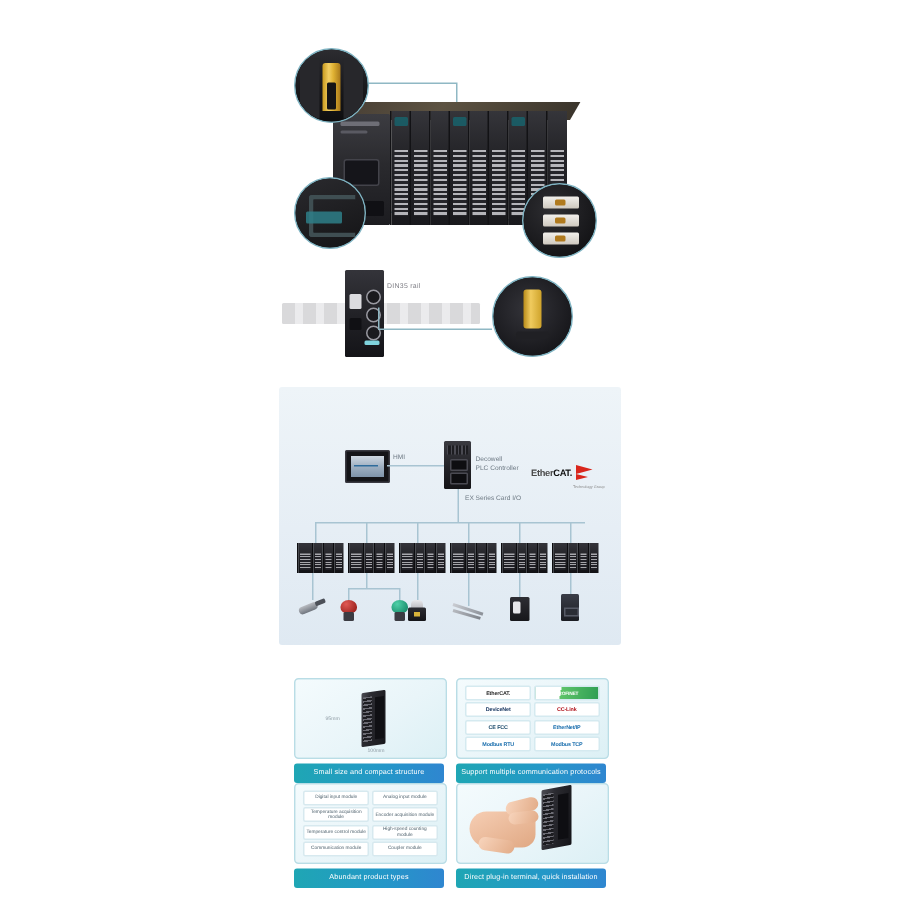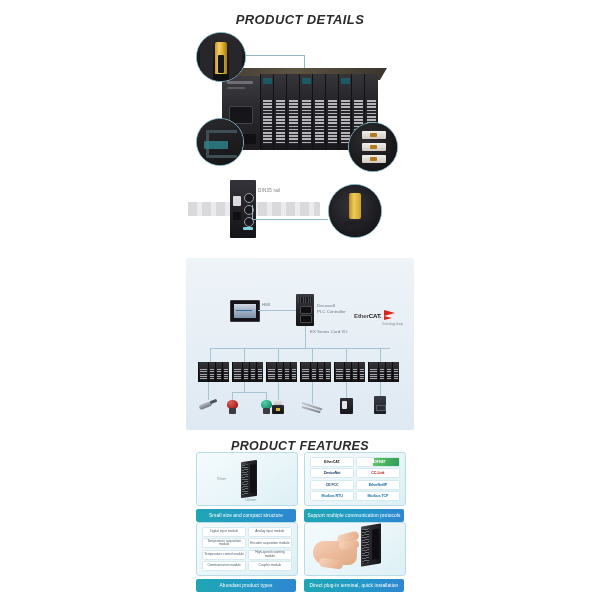--- a/index.html
+++ b/index.html
@@ -319,21 +319,20 @@
     border-radius:1px;transform:skewY(-10deg);
   }
   .plug-mod .f{position:absolute;left:1px;top:3px;width:7px;height:34px;background:repeating-linear-gradient(180deg,#6c6c74 0 1px,#1c1c20 1px 2.6px);}
   .plug-mod .t{position:absolute;right:2px;top:5px;width:7px;height:30px;background:#0e0e12;}
 </style>
 </head>
 <body>
 
 <div class="page">
 
-  <div class="sec-title" id="title-product-details">PRODUCT DETAILS</div>
 
   <div class="hero">
 
     <div class="callout-line" style="left:64px;top:25px;width:60px;"></div>
     <div class="callout-line" style="left:124px;top:25px;width:1px;height:16px;"></div>
     <div class="callout-line" style="left:62px;top:111px;width:48px;"></div>
     <div class="callout-line" style="left:110px;top:88px;width:1px;height:23px;"></div>
     <div class="callout-line" style="left:140px;top:116px;width:30px;"></div>
     <div class="callout-line" style="left:140px;top:92px;width:1px;height:24px;"></div>
 
@@ -578,21 +577,20 @@
     <div class="dev dev-drive" style="left:154px;top:140px;">
       <div class="bd"></div>
       <div class="fc"></div>
     </div>
     <div class="dev dev-inv" style="left:188px;top:138px;">
       <div class="bd"></div>
       <div class="pn"></div>
     </div>
   </div>
 
-  <div class="sec-title" id="title-features">PRODUCT FEATURES</div>
 
   <div class="feat-grid">
 
     <div class="card" id="card-size">
       <div class="pic">
         <div class="mini-mod">
           <div class="fins"></div>
           <div class="face"></div>
         </div>
         <div class="dim-h">95mm</div>

